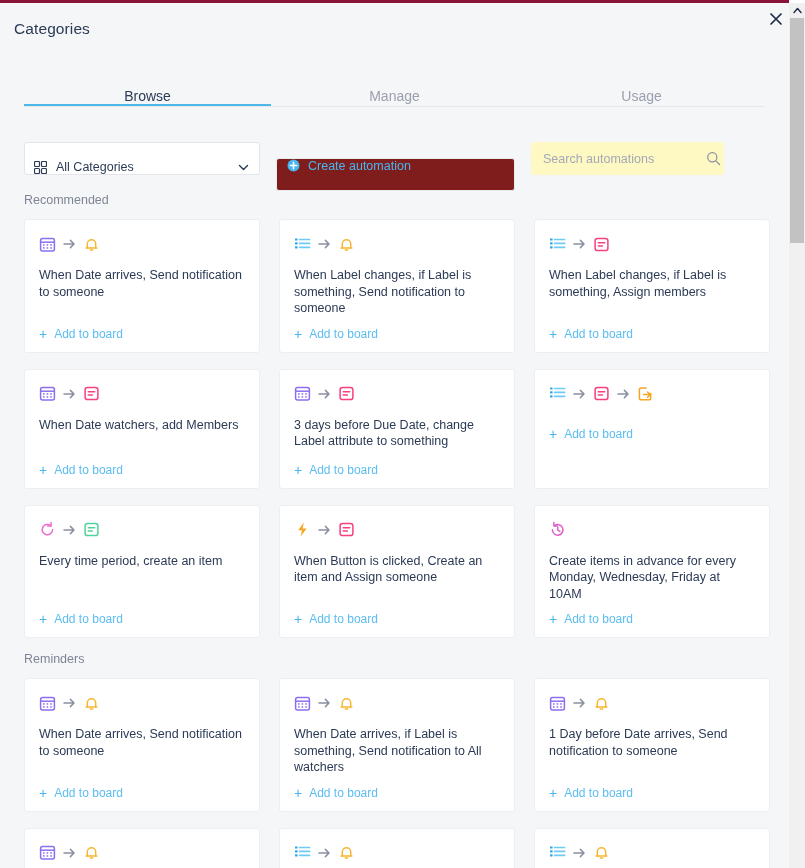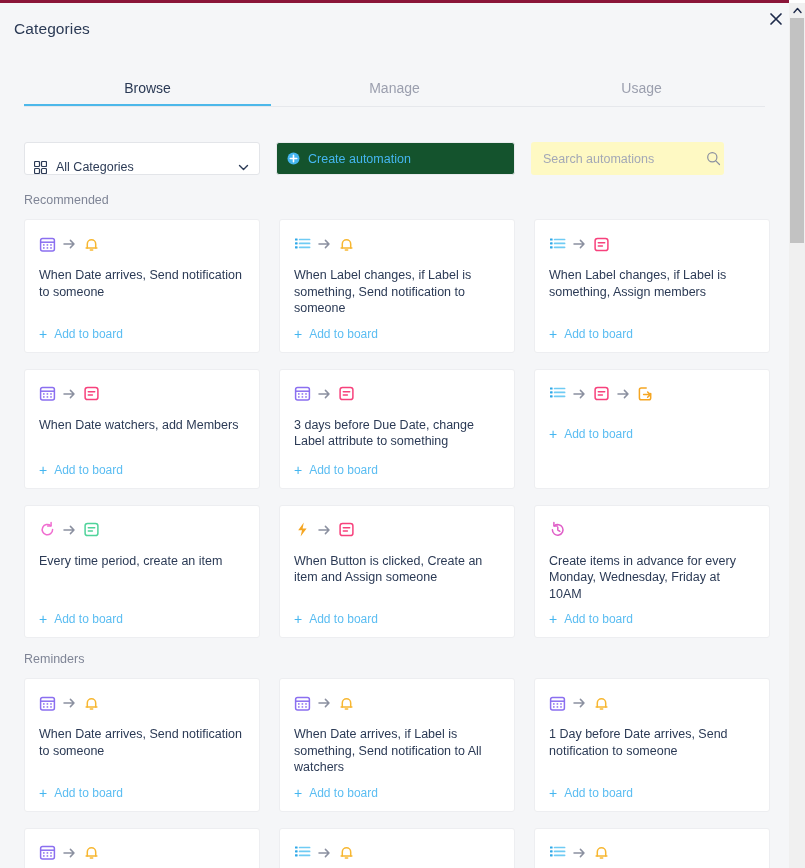--- a/index.html
+++ b/index.html
@@ -103,20 +103,21 @@
     border-bottom: 1px solid #e6e8ec;
   }
   .tab {
     flex: 1;
     text-align: center;
     font-size: 14px;
     color: #9b9fae;
     line-height: 27px;
     cursor: pointer;
     box-sizing: border-box;
+    margin-top: 8px;
   }
   .tab.active {
     color: #2b3a55;
     border-bottom: 2px solid #4cb8ea;
   }
 
   
   #controls {
     position: absolute;
     left: 24px;
@@ -141,29 +142,28 @@
   }
   #category-select .label {
     font-size: 12.5px;
     color: #2b3a55;
     margin-left: 9px;
     flex: 1;
   }
   #create-automation {
     position: absolute;
     left: 252px;
-    top: 0;
+    top: 16px;
     width: 239px;
     height: 33px;
-    background: #14532d;
+    background: #7f1d1d;
     border: 1px solid #e9ebee;
     border-radius: 3px;
     box-sizing: border-box;
     display: flex;
-    align-items: center;
     padding: 0 10px;
     cursor: pointer;
   }
   #create-automation .label {
     font-size: 12.5px;
     color: #45b6f0;
     margin-left: 8px;
   }
   #search-box {
     position: absolute;

